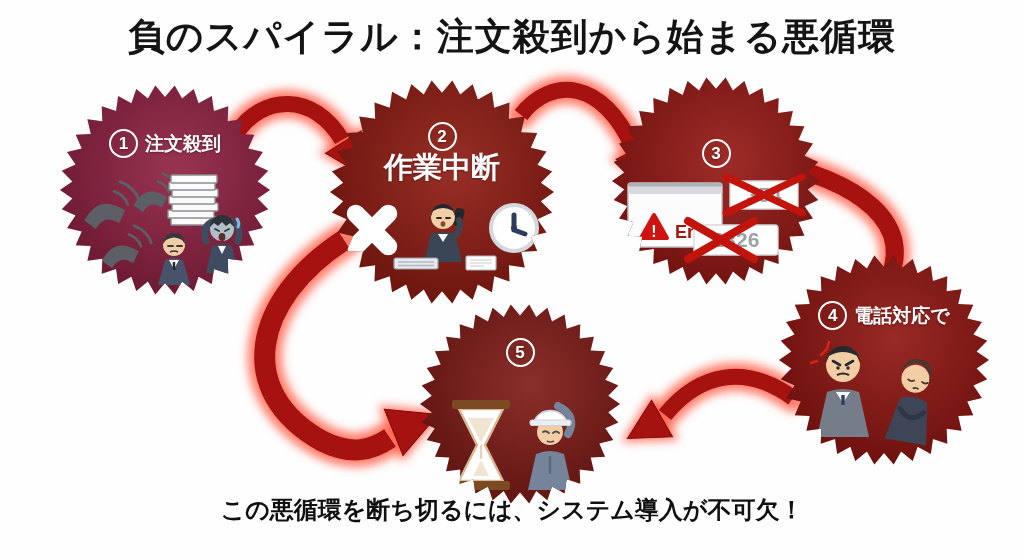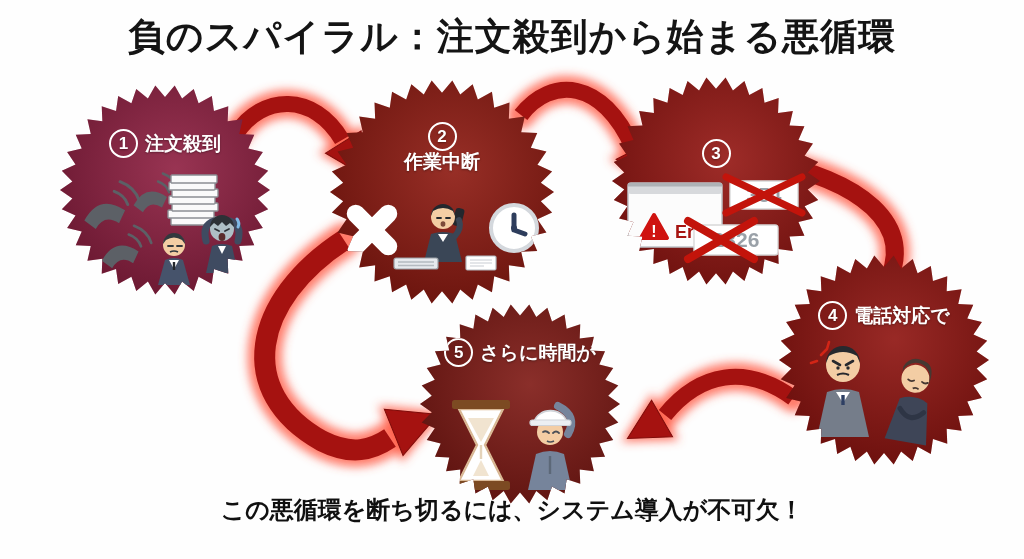--- a/index.html
+++ b/index.html
@@ -17,21 +17,21 @@
   .node{position:absolute;z-index:2;}
   .burst{position:absolute;inset:0;}
   .shade{position:absolute;inset:0;
     background:radial-gradient(circle at 55% 40%, rgba(255,255,255,.10), rgba(0,0,0,.28) 88%);}
   .label{position:absolute;left:0;width:100%;text-align:center;color:var(--node-label,#fff);
     font-weight:bold;line-height:1.15;text-shadow:0 1px 2px rgba(0,0,0,.35);z-index:3;}
   .lrow{display:flex;align-items:center;justify-content:center;gap:7px;white-space:nowrap;}
   .step{display:inline-flex;align-items:center;justify-content:center;width:25px;height:25px;
     border:2.4px solid #fff;border-radius:50%;font-size:17px;font-weight:bold;flex:0 0 auto;}
   .ltext{font-size:19px;}
-  .l2{font-size:19px;white-space:nowrap;}
+  .l2{font-size:29px;white-space:nowrap;}
   .illus{position:absolute;z-index:3;}
   .errtext{font:bold 18px "Liberation Sans",sans-serif;fill:#a61411;}
   .numtext{font:bold 21px "Liberation Sans",sans-serif;fill:#9aa1a8;}
   .bangtext{font:bold 16px "Liberation Sans",sans-serif;fill:#ffffff;}
 </style>
 </head>
 <body>
 
 <div class="stage">
 
@@ -251,21 +251,20 @@
       </svg>
     </div>
   </div>
 
   <div class="node" style="left:420px;top:304px;width:200px;height:200px;">
     <div class="burst" style="background: rgb(125, 23, 18); clip-path: polygon(100% 50%, 94.11% 54.09%, 99.15% 59.19%, 92.61% 62.12%, 96.62% 68.06%, 89.66% 69.75%, 92.51% 76.32%, 85.35% 76.7%, 86.95% 83.68%, 79.84% 82.74%, 80.13% 89.9%, 73.32% 87.66%, 72.29% 94.76%, 66% 91.31%, 63.68% 98.09%, 58.14% 93.55%, 54.61% 99.79%, 50% 94.3%, 45.39% 99.79%, 41.86% 93.55%, 36.32% 98.09%, 34% 91.31%, 27.71% 94.76%, 26.68% 87.66%, 19.87% 89.9%, 20.16% 82.74%, 13.05% 83.68%, 14.65% 76.7%, 7.49% 76.32%, 10.34% 69.75%, 3.38% 68.06%, 7.39% 62.12%, 0.85% 59.19%, 5.89% 54.09%, 0% 50%, 5.89% 45.91%, 0.85% 40.81%, 7.39% 37.88%, 3.38% 31.94%, 10.34% 30.25%, 7.49% 23.68%, 14.65% 23.3%, 13.05% 16.32%, 20.16% 17.26%, 19.87% 10.1%, 26.68% 12.34%, 27.71% 5.24%, 34% 8.69%, 36.32% 1.91%, 41.86% 6.45%, 45.39% 0.21%, 50% 5.7%, 54.61% 0.21%, 58.14% 6.45%, 63.68% 1.91%, 66% 8.69%, 72.29% 5.24%, 73.32% 12.34%, 80.13% 10.1%, 79.84% 17.26%, 86.95% 16.32%, 85.35% 23.3%, 92.51% 23.68%, 89.66% 30.25%, 96.62% 31.94%, 92.61% 37.88%, 99.15% 40.81%, 94.11% 45.91%);">
       <div class="shade"></div>
       <div class="label" style="top:34px;">
         <div class="lrow">
           <span class="step">5</span>
-          <span class="ltext">さらに時間が</span>
         </div>
       </div>
       <svg class="illus" style="left:18px;top:94px;" width="166" height="100" viewBox="0 0 166 100">
         <g transform="translate(14,2)">
           <path d="M7 9 L51 9 L33 45 L51 81 L7 81 L25 45 Z" fill="#ffffff" stroke="#d9b895" stroke-width="2.4"></path>
           <path d="M16 18 L42 18 L29 42 Z" fill="#f1e4d0"></path>
           <path d="M21 76 L37 76 L29 60 Z" fill="#f1e4d0"></path>
           <path d="M29 45 v14" stroke="#e4d3ba" stroke-width="2.4"></path>
           <rect x="0" y="0" width="58" height="9" rx="2.5" fill="#7c4a22"></rect>
           <rect x="0" y="81" width="58" height="9" rx="2.5" fill="#7c4a22"></rect>

